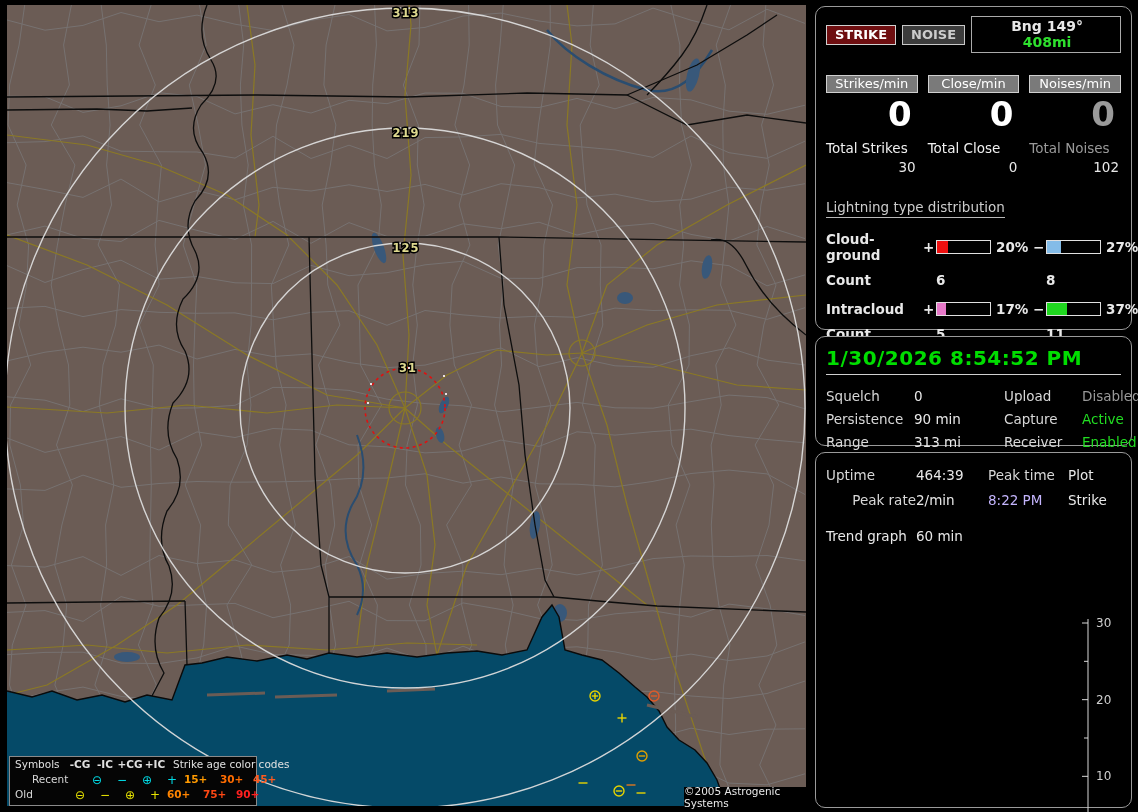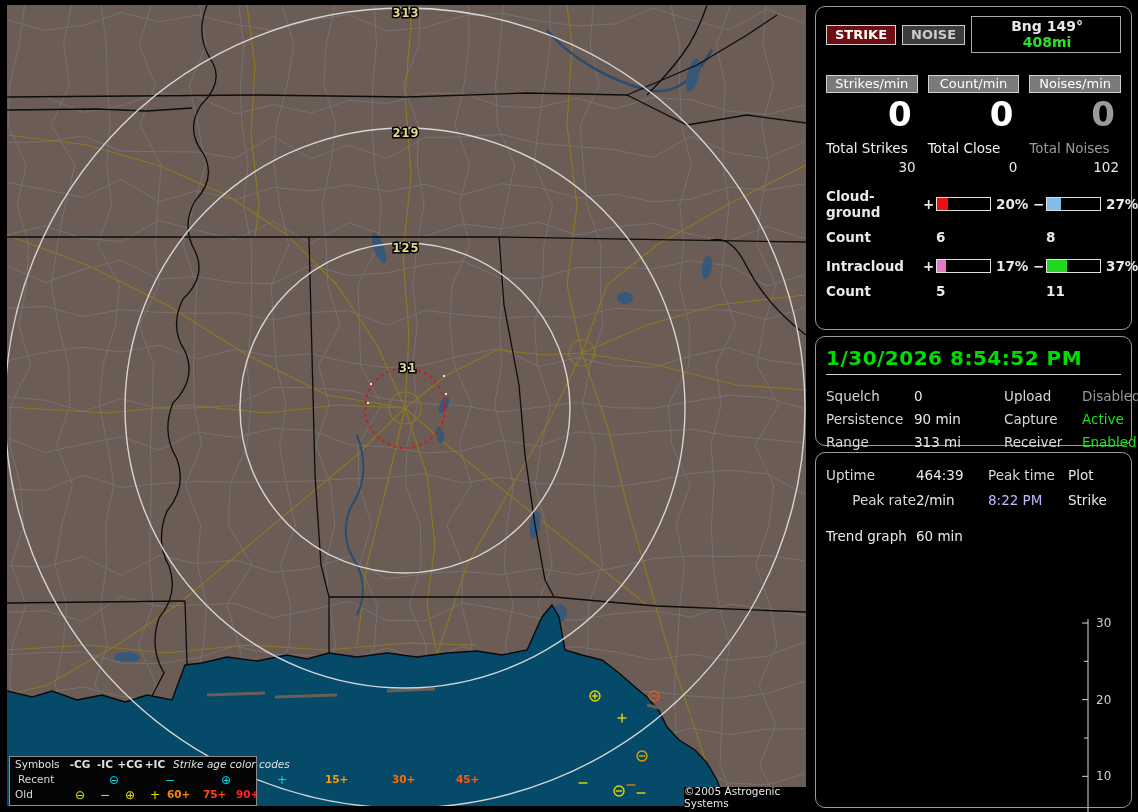--- a/index.html
+++ b/index.html
@@ -204,24 +204,24 @@
         <rect x="438" y="388" width="2" height="2" fill="#eadfe2"></rect>
       </svg>
 
     <div id="legend">
       <div class="lg-row lg-head" style="padding-left:5px;">
         <span>Symbols</span>
         <span id="lg-h0" style="text-align:center;font-weight:bold;">-CG</span>
         <span id="lg-h1" style="text-align:center;font-weight:bold;">-IC</span>
         <span id="lg-h2" style="text-align:center;font-weight:bold;">+CG</span>
         <span id="lg-h3" style="text-align:center;font-weight:bold;">+IC</span>
-        <span style="grid-column:6/9;white-space:nowrap;padding-left:6px;font-style:italic;">Strike age color codes</span>
+        <span style="grid-column:6/9;white-space:nowrap;padding-left:6px;">Strike age color codes</span>
       </div>
       <div id="lg-rows">
-          <div class="lg-row" style="padding-left: 8px; gap: 31px;">
+          <div class="lg-row" style="padding-left: 22px;">
             <span>Recent</span>
             <span class="sym" style="color: rgb(0, 221, 232);">⊖</span>
             <span class="sym" style="color: rgb(0, 221, 232);">−</span>
             <span class="sym" style="color: rgb(0, 221, 232);">⊕</span>
             <span class="sym" style="color: rgb(0, 221, 232);">+</span>
             <span class="age" style="color: rgb(255, 154, 0);">15+</span>
             <span class="age" style="color: rgb(255, 108, 0);">30+</span>
             <span class="age" style="color: rgb(255, 90, 30);">45+</span>
           </div>
           <div class="lg-row" style="padding-left: 5px;">
@@ -250,32 +250,33 @@
       </span>
     </div>
     <div id="counter-grid">
         <div class="cnt-col">
           <div class="cnt-btn">Strikes/min</div>
           <div class="cnt-zero" style="color: rgb(255, 255, 255);">0</div>
           <div class="tot-lbl" style="color: rgb(240, 240, 240);">Total Strikes</div>
           <div class="tot-val">30</div>
         </div>
         <div class="cnt-col">
-          <div class="cnt-btn">Count/min</div>
+          <div class="cnt-btn">Close/min</div>
           <div class="cnt-zero" style="color: rgb(255, 255, 255);">0</div>
           <div class="tot-lbl" style="color: rgb(240, 240, 240);">Total Close</div>
           <div class="tot-val">0</div>
         </div>
         <div class="cnt-col">
           <div class="cnt-btn">Noises/min</div>
           <div class="cnt-zero" style="color: rgb(154, 154, 154);">0</div>
           <div class="tot-lbl" style="color: rgb(154, 154, 154);">Total Noises</div>
           <div class="tot-val">102</div>
         </div>
       </div>
+    <div><span id="dist-title">Lightning type distribution</span></div>
     <div id="dist-rows">
         <div class="dist-row">
           <span>Cloud-ground</span>
           <span>+</span>
           <span class="bar">
             <i style="width: 20%; background: rgb(238, 16, 16);"></i>
           </span>
           <span class="pct">20%</span>
           <span>−</span>
           <span class="bar">

